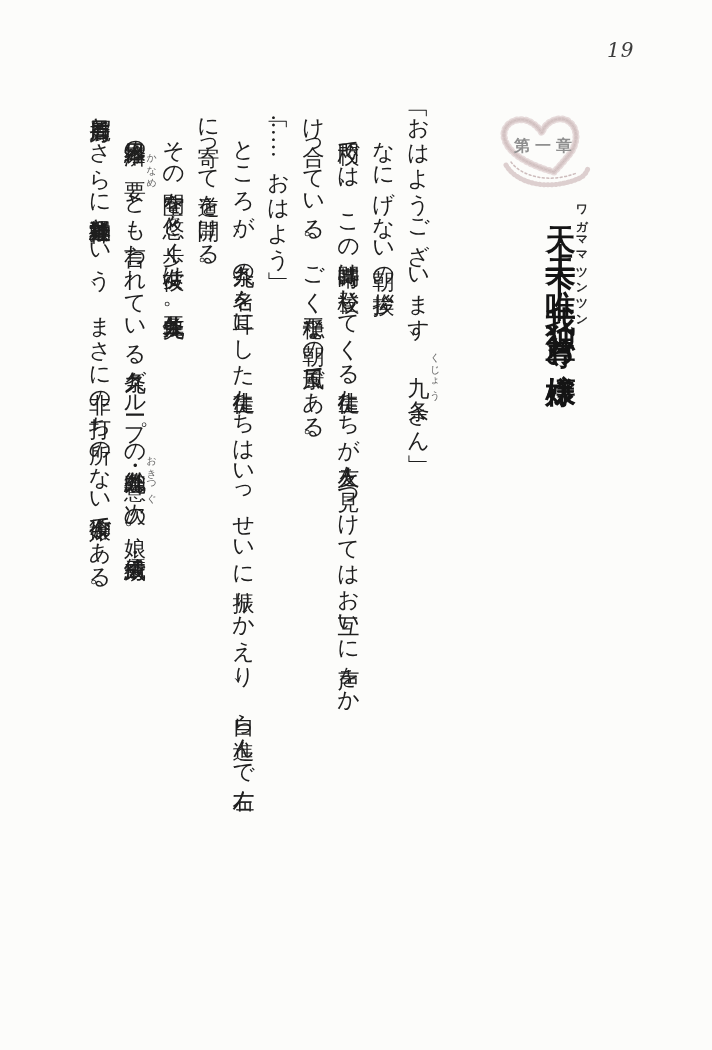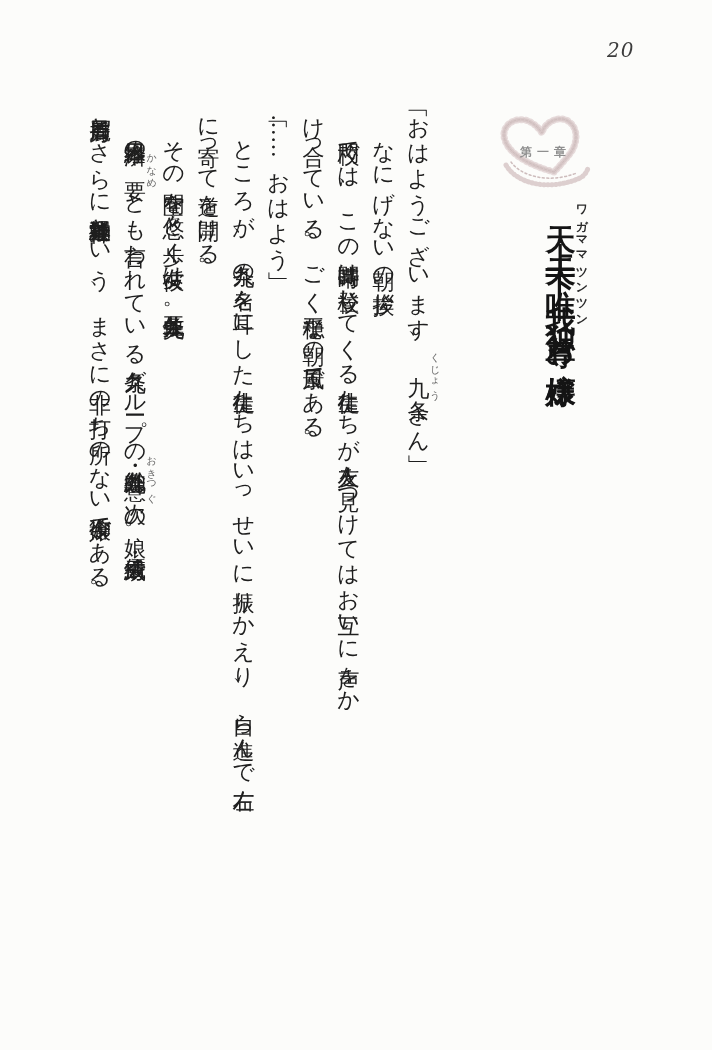--- a/index.html
+++ b/index.html
@@ -9,22 +9,22 @@
     font-family:"DejaVu Serif","Liberation Serif",serif;
   }
   .page-number{
     position:absolute;top:38px;left:607px;
     font-size:20px;font-style:italic;color:#3c3c3c;letter-spacing:1px;
   }
   
   .chapter-mark{position:absolute;left:492px;top:110px;width:104px;height:90px;}
   .chapter-mark svg{position:absolute;left:0;top:0;}
   .chapter-label{
-    position:absolute;left:14px;top:34px;width:74px;text-align:center;
-    font-size:12px;font-weight:600;color:#8f8f8f;
+    position:absolute;left:14px;top:26px;width:74px;text-align:center;
+    font-size:16px;font-weight:600;color:#8f8f8f;
     letter-spacing:5px;text-indent:5px;
   }
   
   .chapter-title{
     position:absolute;top:196px;right:124px;
     writing-mode:vertical-rl;
     font-size:30px;font-weight:bold;color:#141414;
     letter-spacing:1.5px;line-height:1.2;
   }
   .chapter-title rt{
@@ -40,21 +40,21 @@
   .text-col.indent{text-indent:23px;}
   .text-col.half-indent{text-indent:11px;}
   .main-text rt{font-size:10px;color:#666;letter-spacing:1px;}
   ruby{ruby-position:over;}
 </style>
 </head>
 <body>
 
 <div class="page">
 
-  <div class="page-number">20</div>
+  <div class="page-number">19</div>
 
   <div class="chapter-mark">
     <svg width="104" height="90" viewBox="0 0 104 90">
 
       <g fill="none" stroke-linecap="round">
         <path d="M 62,62 C 40,56 14,44 12,26 C 11,12 28,5 40,13 C 45,16 48,20 50,23 C 52,13 66,5 76,11 C 87,18 86,34 77,45 C 72,51 67,57 62,62 Z" stroke="#e6dada" stroke-width="7" stroke-dasharray="0.8 4"></path>
         <path d="M 62,62 C 40,56 14,44 12,26 C 11,12 28,5 40,13 C 45,16 48,20 50,23 C 52,13 66,5 76,11 C 87,18 86,34 77,45 C 72,51 67,57 62,62 Z" stroke="#d8c8c8" stroke-width="4" stroke-dasharray="1 2.6"></path>
         <path d="M 62,62 C 40,56 14,44 12,26 C 11,12 28,5 40,13 C 45,16 48,20 50,23 C 52,13 66,5 76,11 C 87,18 86,34 77,45 C 72,51 67,57 62,62 Z" stroke="#cdbcbc" stroke-width="1" stroke-dasharray="2 2"></path>
 
         <path d="M 14,55 C 24,73 56,82 88,68 C 92,66 95,62 96,58" stroke="#ddcfcf" stroke-width="5" stroke-dasharray="1 3"></path>

